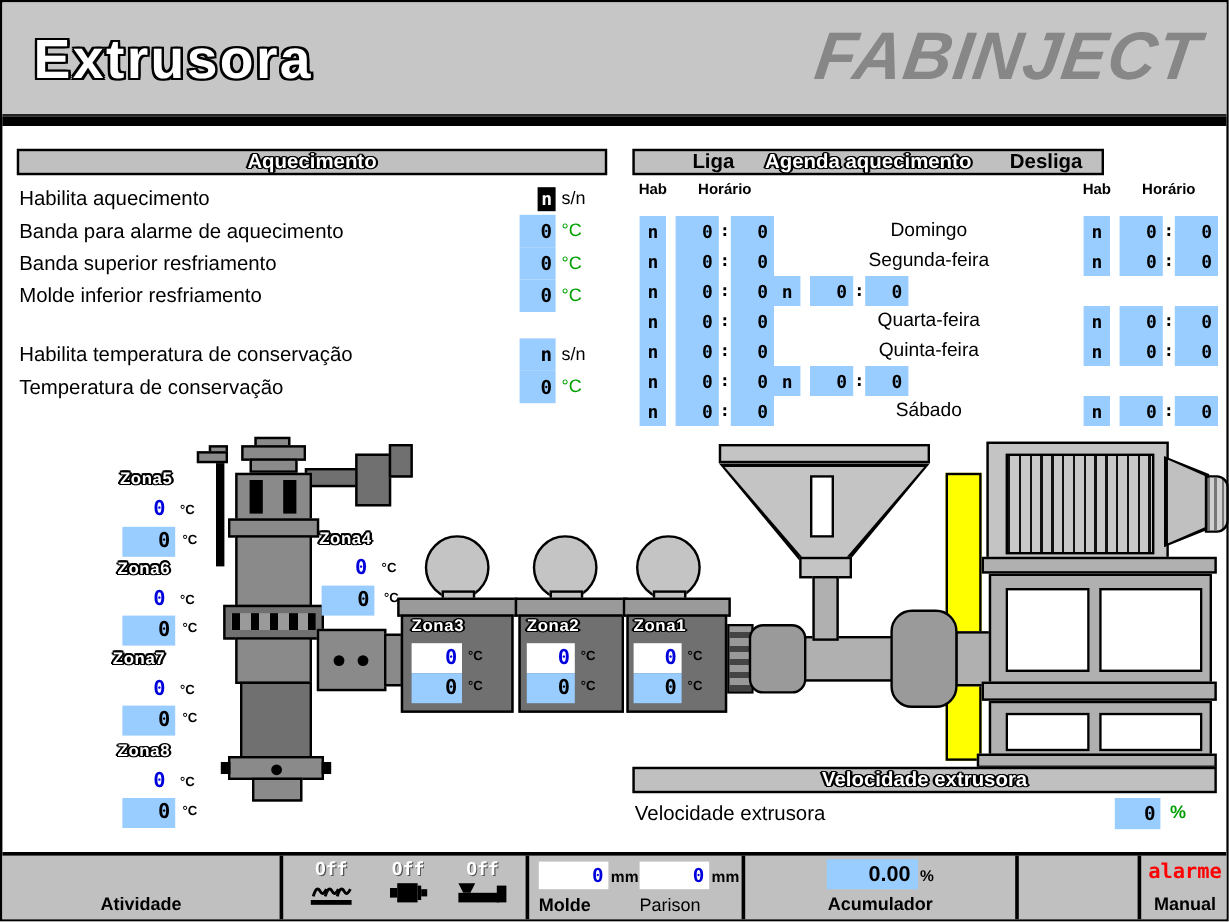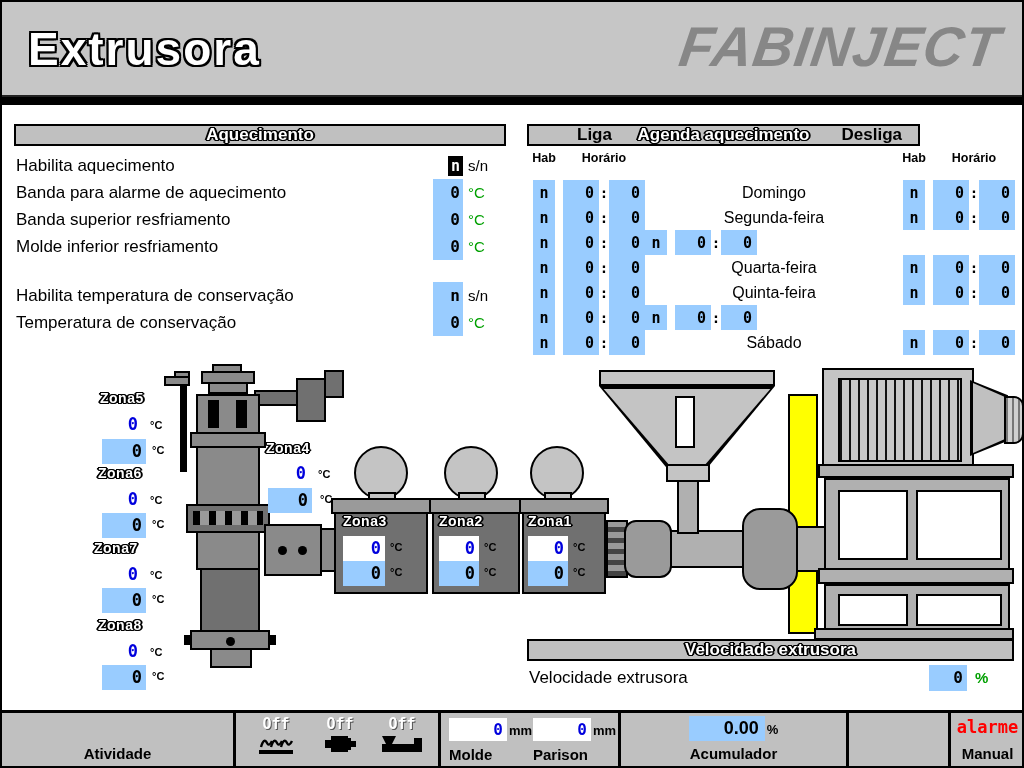--- a/index.html
+++ b/index.html
@@ -441,21 +441,21 @@
     </div>
 
     <div class="bcell" style="left:439px;width:177px;">
       <div class="abs" style="left:8px;top:5px;">
         <span class="wfield">0</span><span class="bunit">mm</span>
       </div>
       <div class="abs" style="left:8px;bottom:3px;font-weight:bold;font-size:15px;">Molde</div>
       <div class="abs" style="left:92px;top:5px;">
         <span class="wfield">0</span><span class="bunit">mm</span>
       </div>
-      <div class="abs" style="left:92px;bottom:3px;font-weight:bold;font-size:15px;">Parison</div>
+      <div class="abs" style="left:92px;bottom:3px;font-weight:normal;font-size:15px;">Parison</div>
     </div>
 
     <div class="bcell" style="left:619px;width:225px;text-align:center;">
       <div style="margin-top:3px;">
         <span class="accfield">0.00</span><span class="bunit">%</span>
       </div>
       <div class="bcaption">Acumulador</div>
     </div>
 
 

